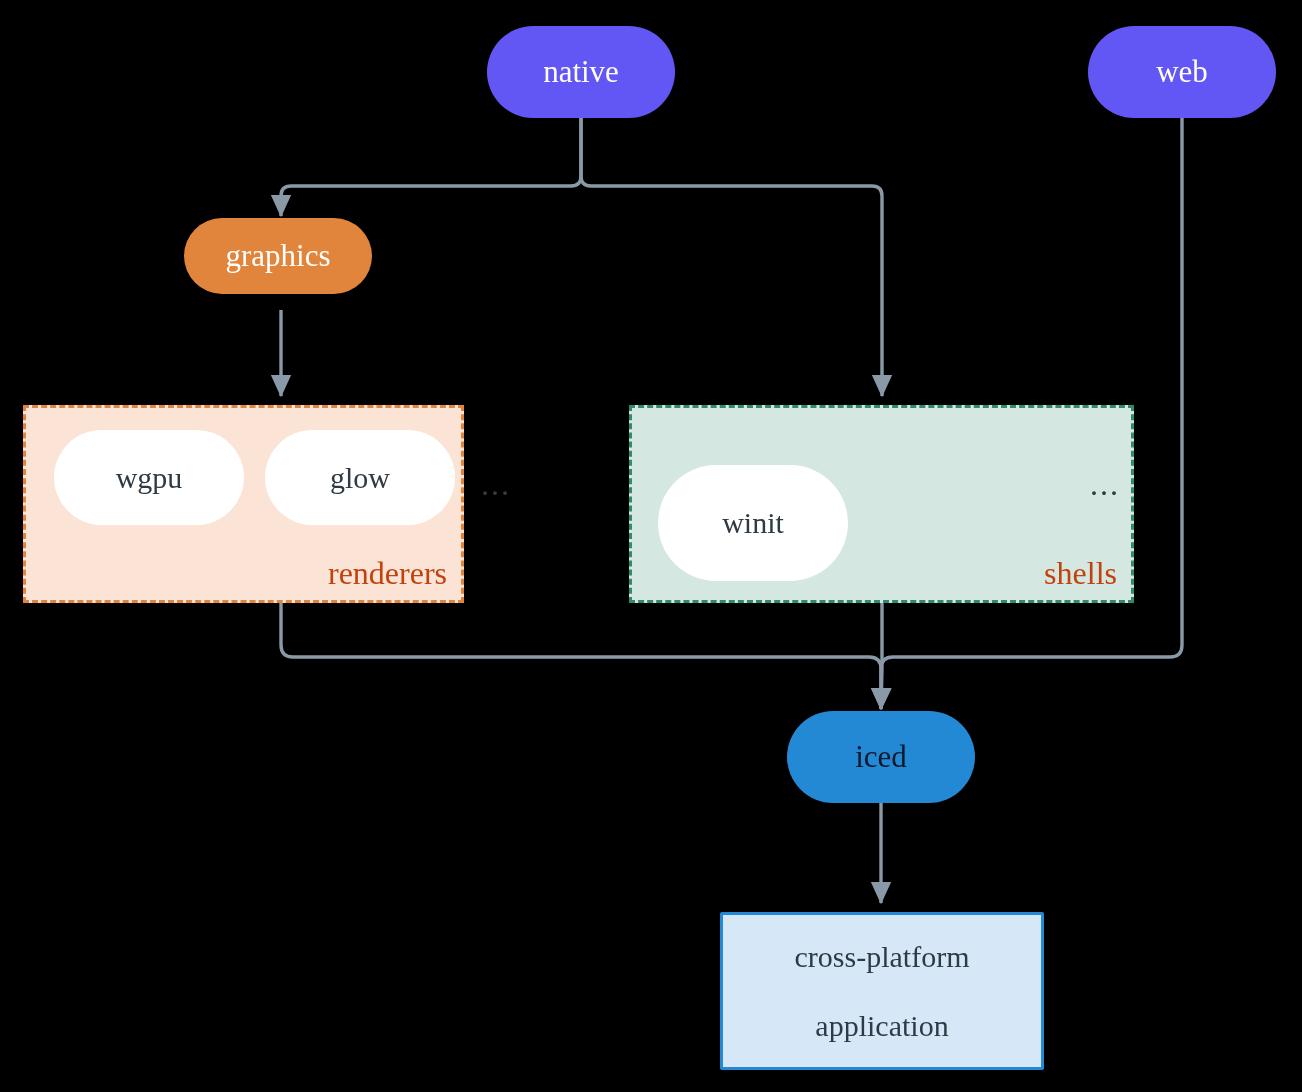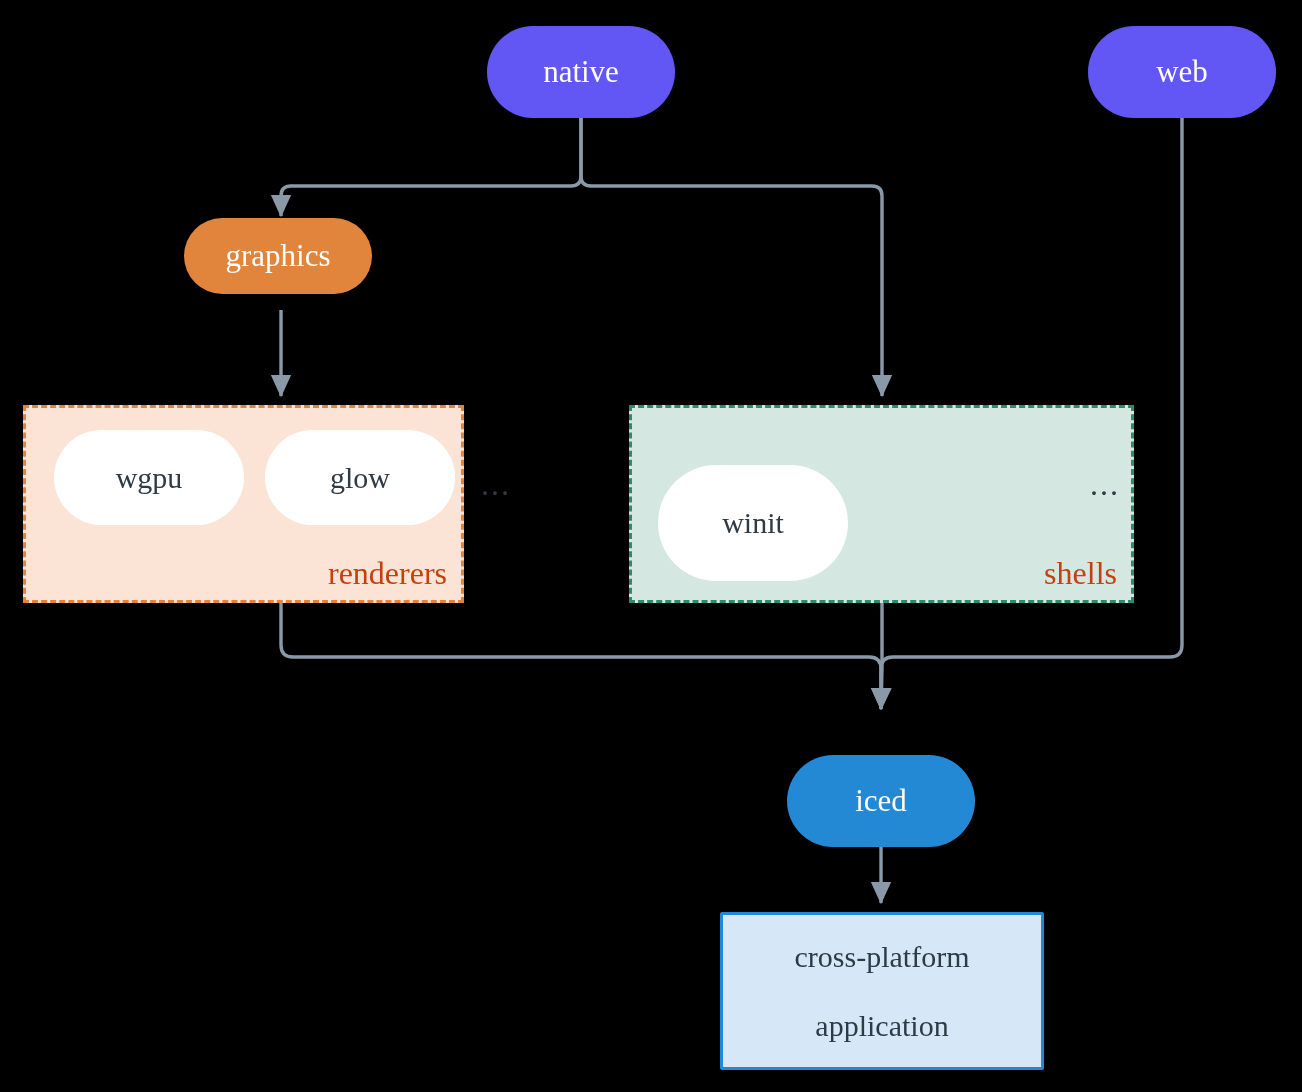--- a/index.html
+++ b/index.html
@@ -44,23 +44,22 @@
     color: #FFFFFF;
     font-size: 31px;
   }
   .node-graphics {
     background: #E2853C;
     color: #FFFFFF;
     font-size: 31px;
   }
   .node-iced {
     background: #2489D4;
-    color: #ffffff;
+    color: #0f172a;
     font-size: 31px;
-    margin-top: 44px;
   }
   .node-app {
     background: #D6E8F8;
     color: #2F3B44;
     border: 3px solid #2489D4;
     font-size: 30px;
     border-radius: 2px;
     flex-direction: column;
     gap: 34px;
   }

